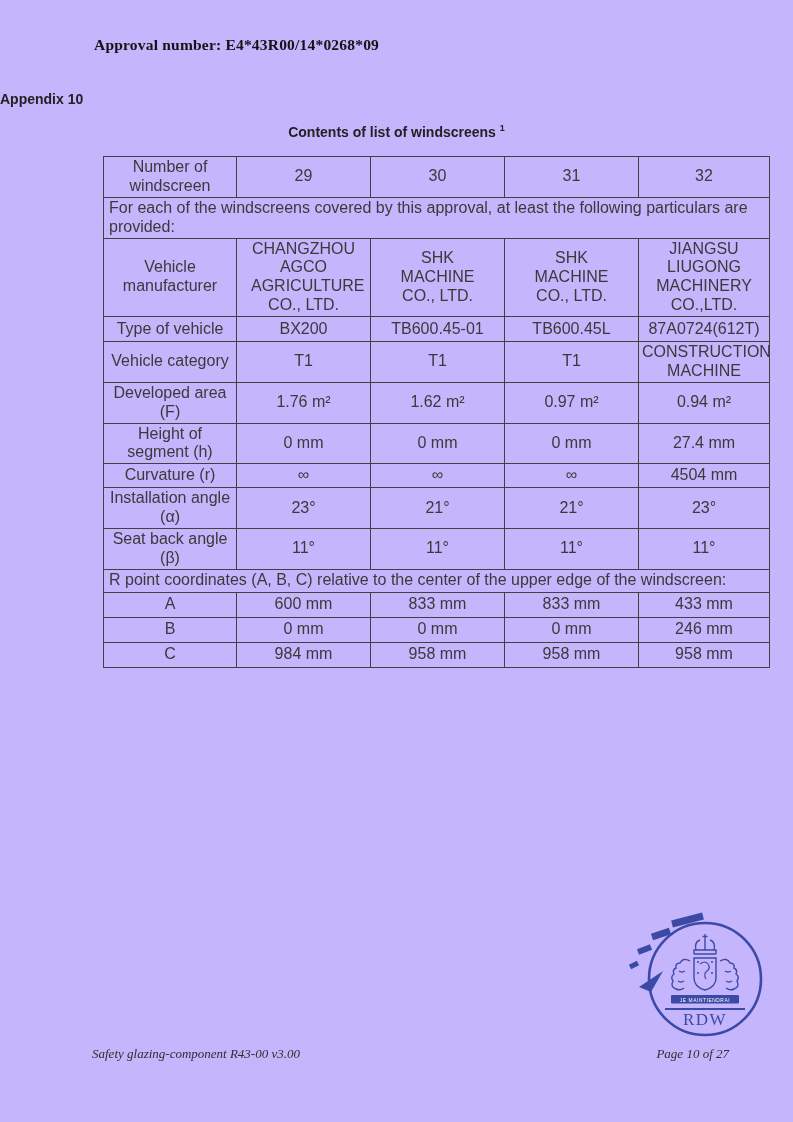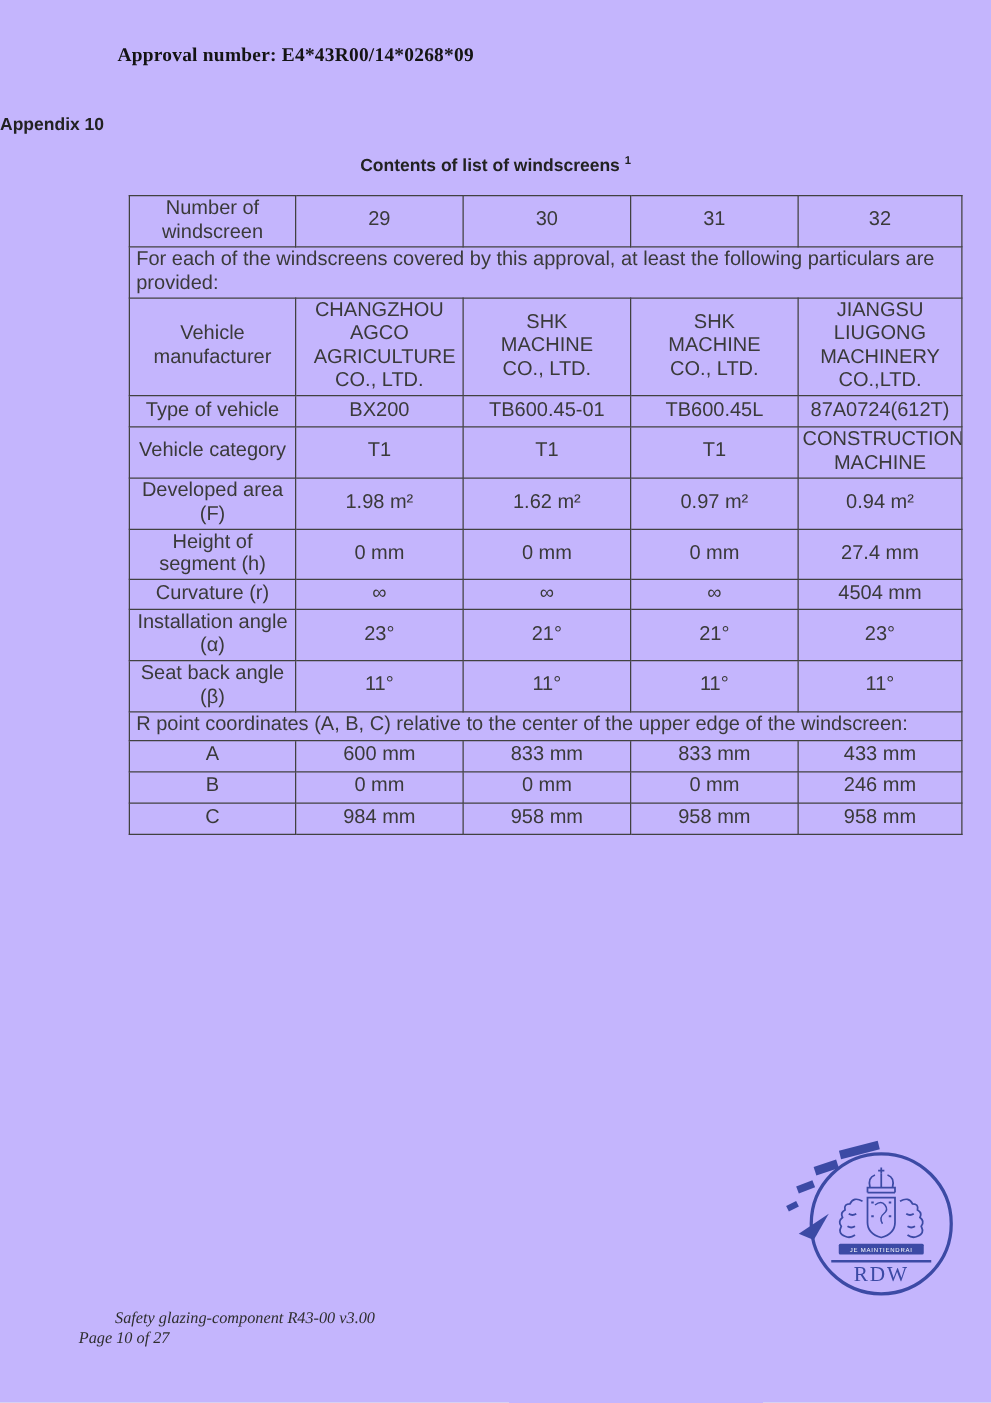--- a/index.html
+++ b/index.html
@@ -30,21 +30,21 @@
   table.spec td{
     border:1px solid #414141;text-align:center;vertical-align:middle;
     padding:1px 3px;line-height:1.18;overflow:hidden;
   }
   table.spec td.note{text-align:left;padding-left:5px;}
   table.spec td.tight{padding:1px 14px;}
   .stamp{position:absolute;left:626px;top:901px;width:164px;height:160px;}
   .footer{
     position:absolute;left:63px;top:1046px;width:666px;
     display:flex;justify-content:space-between;
-    font-family:"Liberation Serif",serif;font-style:italic;font-size:13px;color:#2e2e2e;flex-direction:column;
+    font-family:"Liberation Serif",serif;font-style:italic;font-size:13px;color:#2e2e2e;
   }
   .footer .fleft{margin-left:29px;}
 </style>
 </head>
 <body>
 
 <div class="page">
 
   <div class="approval">Approval number: E4*43R00/14*0268*09</div>
 
@@ -87,21 +87,21 @@
       </tr>
       <tr style="height:30px">
         <td>Vehicle category</td>
         <td>T1</td>
         <td>T1</td>
         <td>T1</td>
         <td>CONSTRUCTION MACHINE</td>
       </tr>
       <tr style="height:23px">
         <td>Developed area (F)</td>
-        <td>1.98 m²</td>
+        <td>1.76 m²</td>
         <td>1.62 m²</td>
         <td>0.97 m²</td>
         <td>0.94 m²</td>
       </tr>
       <tr style="height:31px">
         <td>Height of segment (h)</td>
         <td>0 mm</td>
         <td>0 mm</td>
         <td>0 mm</td>
         <td>27.4 mm</td>

